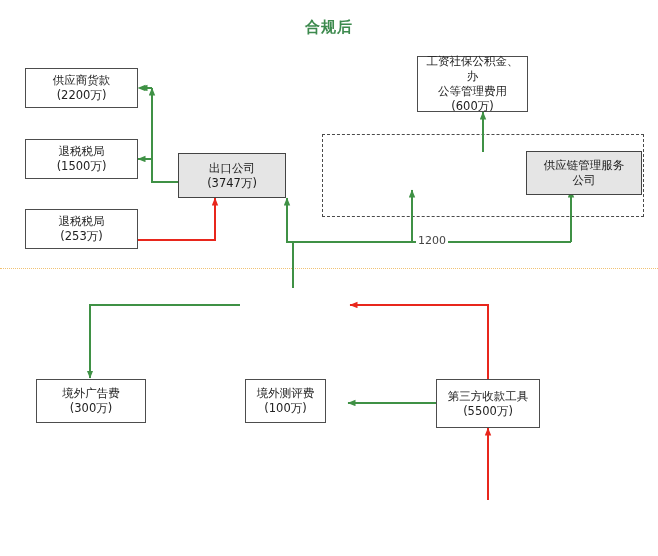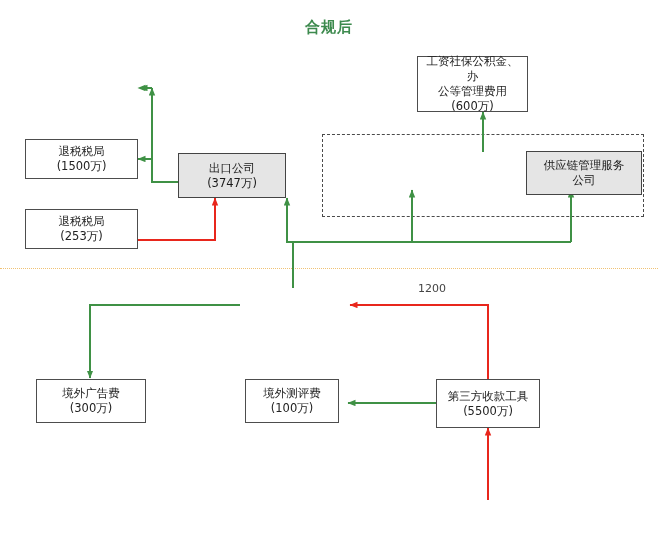--- a/index.html
+++ b/index.html
@@ -117,20 +117,22 @@
       <path d="M488,500 L488,428" marker-end="url(#ar)"></path>
     </g>
   </svg>
 
   <svg class="links" viewBox="0 0 658 556">
     <g fill="none" stroke="#3f9145" stroke-width="2">
       <path d="M152,88 L140,88" marker-end="url(#ag)"></path>
     </g>
   </svg>
 
+  <div class="node" style="left:25px;top:68px;width:113px;height:40px;">供应商货款
+(2200万)</div>
 
   <div class="node" style="left:25px;top:139px;width:113px;height:40px;">退税税局
 (1500万)</div>
 
   <div class="node" style="left:25px;top:209px;width:113px;height:40px;">退税税局
 (253万)</div>
 
   <div class="node blue" style="left:178px;top:153px;width:108px;height:45px;">出口公司
 (3747万)</div>
 
@@ -139,22 +141,22 @@
 (600万)</div>
 
 
   <div class="node blue" style="left:526px;top:151px;width:116px;height:44px;">供应链管理服务
 公司</div>
 
 
   <div class="node" style="left:36px;top:379px;width:110px;height:44px;">境外广告费
 (300万)</div>
 
-  <div class="node" style="left:245px;top:379px;width:94px;height:44px;">境外测评费
+  <div class="node" style="left:245px;top:379px;width:81px;height:44px;">境外测评费
 (100万)</div>
 
   <div class="node" style="left:436px;top:379px;width:104px;height:49px;">第三方收款工具
 (5500万)</div>
 
 
-  <div class="edge-label" style="left:416px;top:235px;margin-top:48px;">1200</div>
+  <div class="edge-label" style="left:416px;top:235px;">1200</div>
 
 </div>
 
 </body></html>

